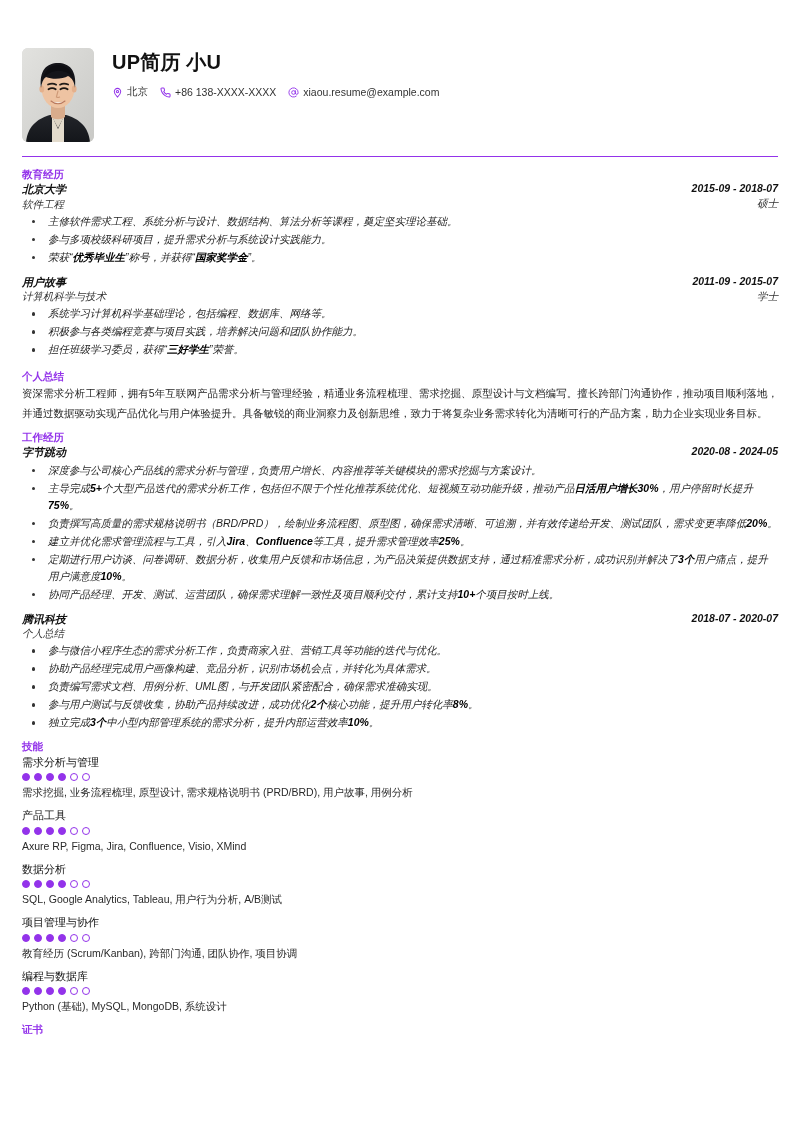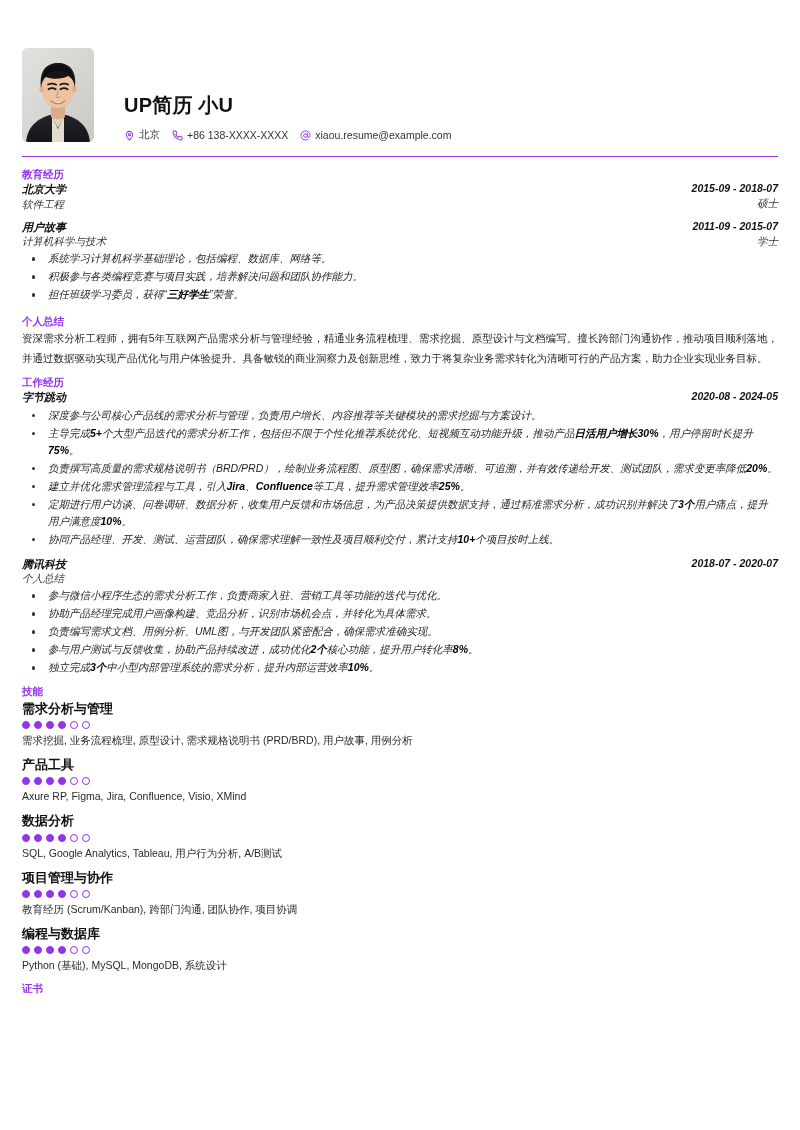--- a/index.html
+++ b/index.html
@@ -15,22 +15,22 @@
     width: 800px;
     height: 1130px;
     padding: 48px 22px 0 22px;
     position: relative;
     overflow: hidden;
   }
 
   
   .header {
     display: flex;
-    align-items: flex-end;
-    gap: 30px;
+    align-items: flex-start;
+    gap: 18px;
     padding-bottom: 14px;
   }
   .photo {
     width: 72px;
     height: 94px;
     border-radius: 6px;
     flex: 0 0 auto;
     overflow: hidden;
     position: relative;
     background: #d8d8d6;
@@ -147,22 +147,22 @@
     font-size: 10.5px;
     line-height: 1.85;
     color: #1f1f1f;
     text-align: justify;
     margin-top: 1px;
   }
 
   
   .skill { margin-bottom: 8px; }
   .skill-name {
-    font-size: 13px;
-    font-weight: bold;
+    font-size: 11px;
+    font-weight: normal;
     color: #111;
     line-height: 1.4;
     margin-bottom: 3px;
   }
   .dots { display: flex; gap: 4px; margin-bottom: 4px; }
   .dot {
     width: 8px;
     height: 8px;
     border-radius: 50%;
     border: 1.4px solid #9333ea;
@@ -271,20 +271,25 @@
       <div class="entry-head">
         <div class="entry-left">
           <div class="org">北京大学</div>
           <div class="role">软件工程</div>
         </div>
         <div class="entry-right">
           <div class="dates">2015-09 - 2018-07</div>
           <div class="sub">硕士</div>
         </div>
       </div>
+      <ul class="bullets">
+        <li>主修软件需求工程、系统分析与设计、数据结构、算法分析等课程，奠定坚实理论基础。</li>
+        <li>参与多项校级科研项目，提升需求分析与系统设计实践能力。</li>
+        <li>荣获“<b>优秀毕业生</b>”称号，并获得“<b>国家奖学金</b>”。</li>
+      </ul>
     </div>
 
     <div class="entry">
       <div class="entry-head">
         <div class="entry-left">
           <div class="org">用户故事</div>
           <div class="role">计算机科学与技术</div>
         </div>
         <div class="entry-right">
           <div class="dates">2011-09 - 2015-07</div>

